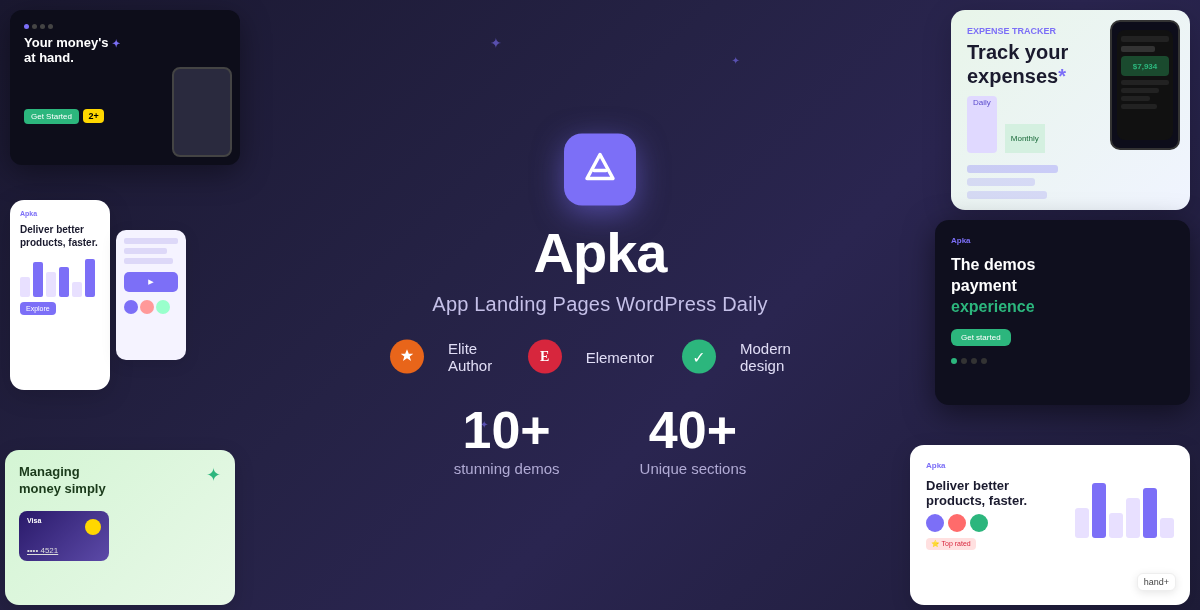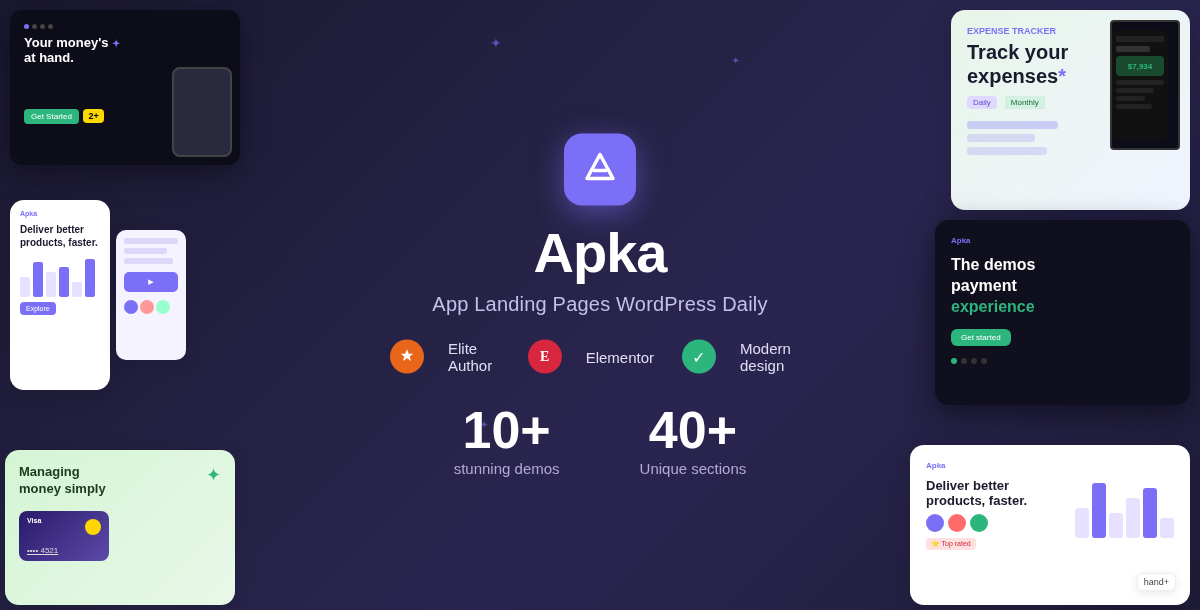--- a/index.html
+++ b/index.html
@@ -230,24 +230,25 @@
       color: #7c6ff7;
     }
 
     .preview-top-right .phone-right {
       position: absolute;
       right: 10px;
       top: 10px;
       width: 70px;
       height: 130px;
       background: #0d0d1a;
-      border-radius: 4px;
+      border-radius: 10px;
       border: 2px solid #333;
       display: flex;
       align-items: center;
+      justify-content: center;
     }
 
     .preview-top-right .phone-right .phone-content {
       width: 56px;
       height: 110px;
       background: #111;
       border-radius: 8px;
       padding: 6px 4px;
     }
 
@@ -661,21 +662,21 @@
   </div>
 
   <div class="preview-top-right">
     <div style="max-width:55%">
       <div style="font-size:9px; color:#7c6ff7; font-weight:600; margin-bottom:4px;">EXPENSE TRACKER</div>
       <div class="track-title">
         Track your<br>expenses<span class="star-mark">*</span>
       </div>
       <div style="display:flex; gap:8px; margin-top:8px; flex-wrap:wrap;">
         <div style="background:#e0d9ff; border-radius:4px; padding:2px 6px; font-size:8px; color:#5a4acc;">Daily</div>
-        <div style="background:#d4f0e0; border-radius:0; padding:2px 6px; font-size:8px; color:#1a6a3a;">Monthly</div>
+        <div style="background:#d4f0e0; border-radius:0; padding:10px 6px; font-size:8px; color:#1a6a3a;margin-top:28px;">Monthly</div>
       </div>
       <div class="table-rows">
         <div class="table-row-item"></div>
         <div class="table-row-item"></div>
         <div class="table-row-item"></div>
       </div>
     </div>
     <div class="phone-right">
       <div class="phone-content">
         <div style="background:#222; height:6px; border-radius:2px; margin-bottom:4px;"></div>

